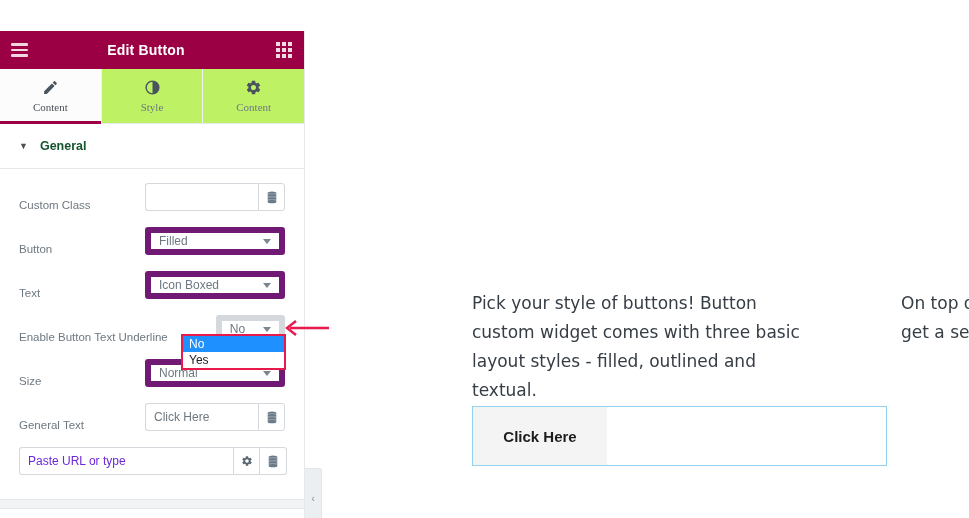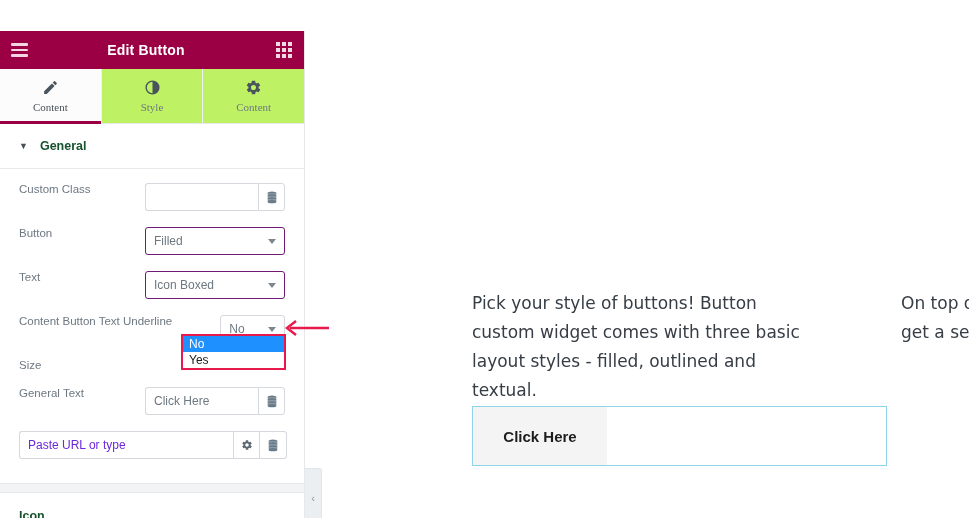--- a/index.html
+++ b/index.html
@@ -61,21 +61,21 @@
     height: 45px; display: flex; align-items: center; gap: 12px;
     padding-left: 19px; border-bottom: 1px solid #e6e9ec;
     background: #ffffff; cursor: pointer;
   }
   .section-head .caret { color: #495157; font-size: 9px; line-height: 1; }
   .section-head .stitle { font-size: 12.5px; font-weight: bold; color: #14532d; }
 
   .section-body { padding: 14px 19px 10px 19px; }
 
   .row {
-    display: flex; align-items: flex-start;
+    display: flex; align-items: flex-end;
     margin-bottom: 16px; position: relative; gap: 48px;
   }
   .row .lbl { font-size: 11.5px; color: #6d7882; flex: 1; white-space: nowrap; }
 
   .ctrl { width: 140px; display: flex; }
 
   .txtbox {
     flex: 1; height: 28px; border: 1px solid #d5d8dc; border-right: none;
     background: #fff; border-radius: 3px 0 0 3px;
     display:flex; align-items:center; padding: 0 8px;
@@ -84,21 +84,21 @@
   .txtbox.placeholder { color: #6d28d9; }
   .iconbtn {
     width: 27px; height: 28px; border: 1px solid #d5d8dc;
     background: #fff; display: flex; align-items: center; justify-content: center;
     cursor: pointer;
   }
   .iconbtn.last { border-radius: 0 3px 3px 0; }
   .iconbtn + .iconbtn { border-left: none; }
 
   .selbox {
-    flex: 1; height: 28px; border: 1px solid #701a75; border-radius: 3px;
+    flex: 1; height: 28px; border: 6px solid #701a75; border-radius: 3px;
     background: #fff; display: flex; align-items: center;
     padding: 0 8px; font-size: 12px; color: #6d7882;
     position: relative; cursor: pointer;
   }
   .selbox .caret-dn {
     position: absolute; right: 8px; width: 0; height: 0;
     border-left: 4.5px solid transparent; border-right: 4.5px solid transparent;
     border-top: 5px solid #7b868f;
   }
   .selbox.open { border-color: #d5d8dc; }
@@ -253,31 +253,37 @@
         <span class="lbl">Text</span>
         <div class="ctrl">
           <div class="selbox">
             <span>Icon Boxed</span>
             <span class="caret-dn"></span>
           </div>
         </div>
       </div>
 
       <div class="row">
-        <span class="lbl">Content Button Text Underline</span>
+        <span class="lbl">Enable Button Text Underline</span>
         <div class="ctrl" style="width:108px">
           <div class="selbox open">
             <span>No</span>
             <span class="caret-dn"></span>
           </div>
         </div>
       </div>
 
       <div class="row">
         <span class="lbl">Size</span>
+        <div class="ctrl">
+          <div class="selbox">
+            <span>Normal</span>
+            <span class="caret-dn"></span>
+          </div>
+        </div>
       </div>
 
       <div class="row">
         <span class="lbl">General Text</span>
         <div class="ctrl">
           <div class="txtbox">Click Here</div>
           <div class="iconbtn last">
             <svg width="12" height="13" viewBox="0 0 16 18">
               <ellipse cx="8" cy="3" rx="6" ry="2.2" fill="#6a7a87"></ellipse>
               <rect x="2" y="3" width="12" height="3.4" fill="#8b9aa6"></rect>

